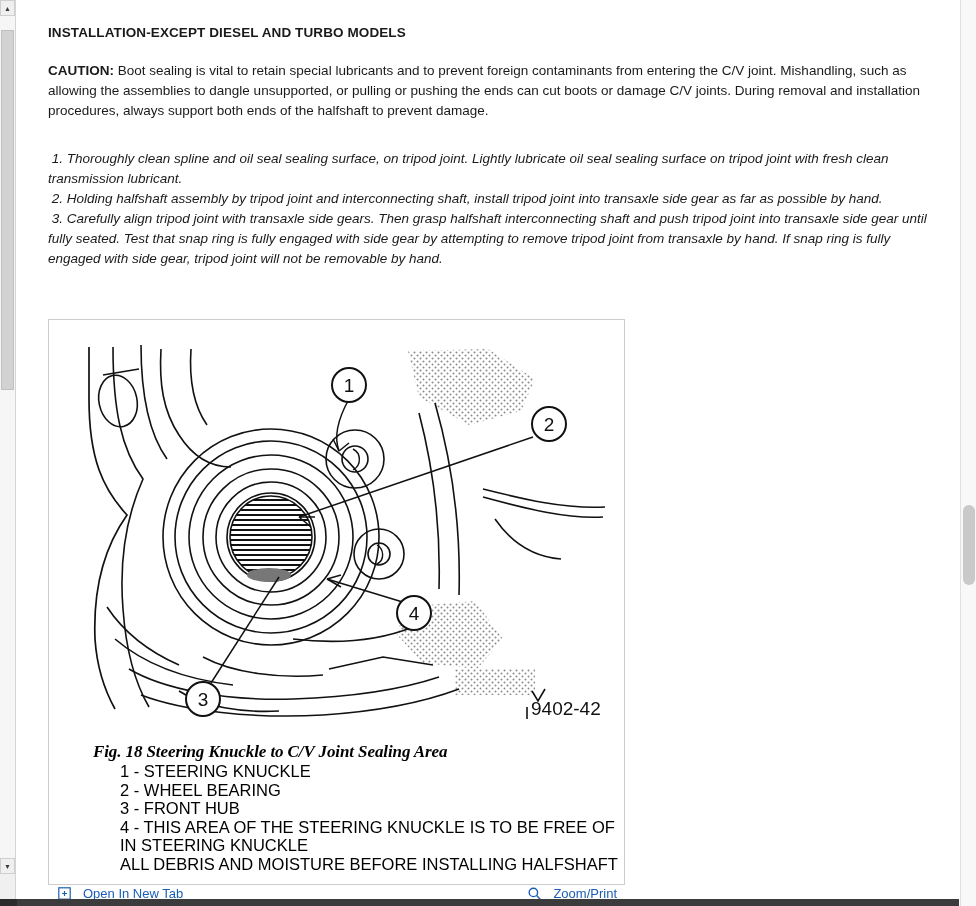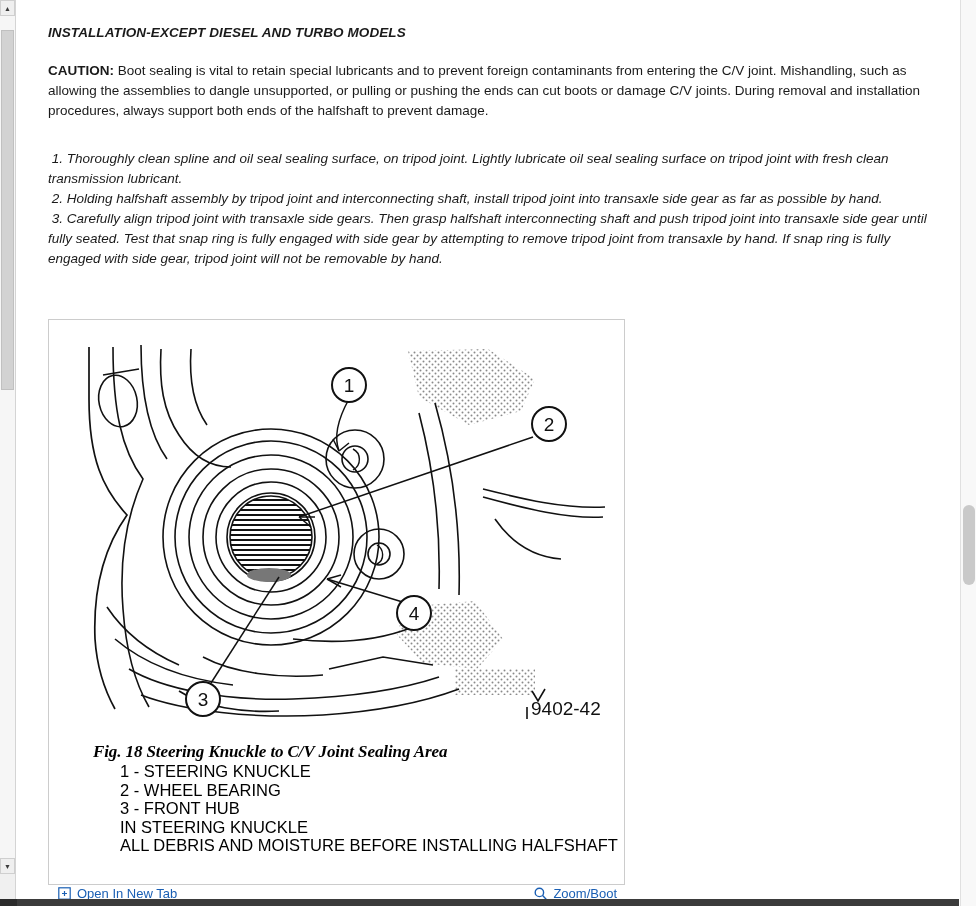--- a/index.html
+++ b/index.html
@@ -75,21 +75,20 @@
     background: #ffffff;
     padding: 16px 22px 0 31px;
   }
 
   .doc-title {
     font-size: 13.5px;
     font-weight: bold;
     color: #1a1a1a;
     letter-spacing: 0.1px;
     margin: 9px 0 0 0;
-    font-style: italic;
   }
 
   .para {
     font-size: 13.5px;
     color: #1a1a1a;
     line-height: 20px;
     margin-top: 21px;
   }
   .para b { font-weight: bold; }
 
@@ -146,21 +145,21 @@
     left: 48px; top: 881px;
     width: 577px; height: 25px;
     display: flex;
     align-items: center;
     justify-content: space-between;
     padding: 0 8px 0 10px;
   }
   .bb-link {
     display: flex;
     align-items: center;
-    gap: 6px;
+    gap: 12px;
     color: #1a5fb4;
     font-size: 13px;
     text-decoration: underline;
     cursor: pointer;
   }
   .bb-ico {
     display: inline-block;
     width: 13px; height: 13px;
     color: #1a5fb4;
   }
@@ -312,20 +311,21 @@
           <text id="dwg-code" x="448" y="376" font-family="Liberation Sans, sans-serif" font-size="19" fill="#111">9402-42</text>
         </svg>
       </div>
 
       <div class="fig-caption">Fig. 18 Steering Knuckle to C/V Joint Sealing Area</div>
 
       <div class="legend">
         <div>1 - STEERING KNUCKLE</div>
         <div>2 - WHEEL BEARING</div>
         <div>3 - FRONT HUB</div>
+        <div>4 - THIS AREA OF THE STEERING KNUCKLE IS TO BE FREE OF</div>
         <div>IN STEERING KNUCKLE</div>
         <div>ALL DEBRIS AND MOISTURE BEFORE INSTALLING HALFSHAFT</div>
       </div>
     </div>
   </div>
 
   <div class="bottom-bar">
     <div class="bb-link">
       <span class="bb-ico">
         <svg width="13" height="13" viewBox="0 0 13 13" fill="none" stroke="#1a5fb4" stroke-width="1.2">
@@ -336,19 +336,19 @@
       <span>Open In New Tab</span>
     </div>
 
     <div class="bb-link">
       <span class="bb-ico">
         <svg width="13" height="13" viewBox="0 0 13 13" fill="none" stroke="#1a5fb4" stroke-width="1.4">
           <circle cx="5.4" cy="5.4" r="4.2"></circle>
           <path d="M8.6 8.6 L12.2 12.2"></path>
         </svg>
       </span>
-      <span>Zoom/Boot</span>
+      <span>Zoom/Print</span>
     </div>
   </div>
 
   <div class="bottom-strip-left"></div>
   <div class="bottom-strip"></div>
 </div>
 
 </body></html>

